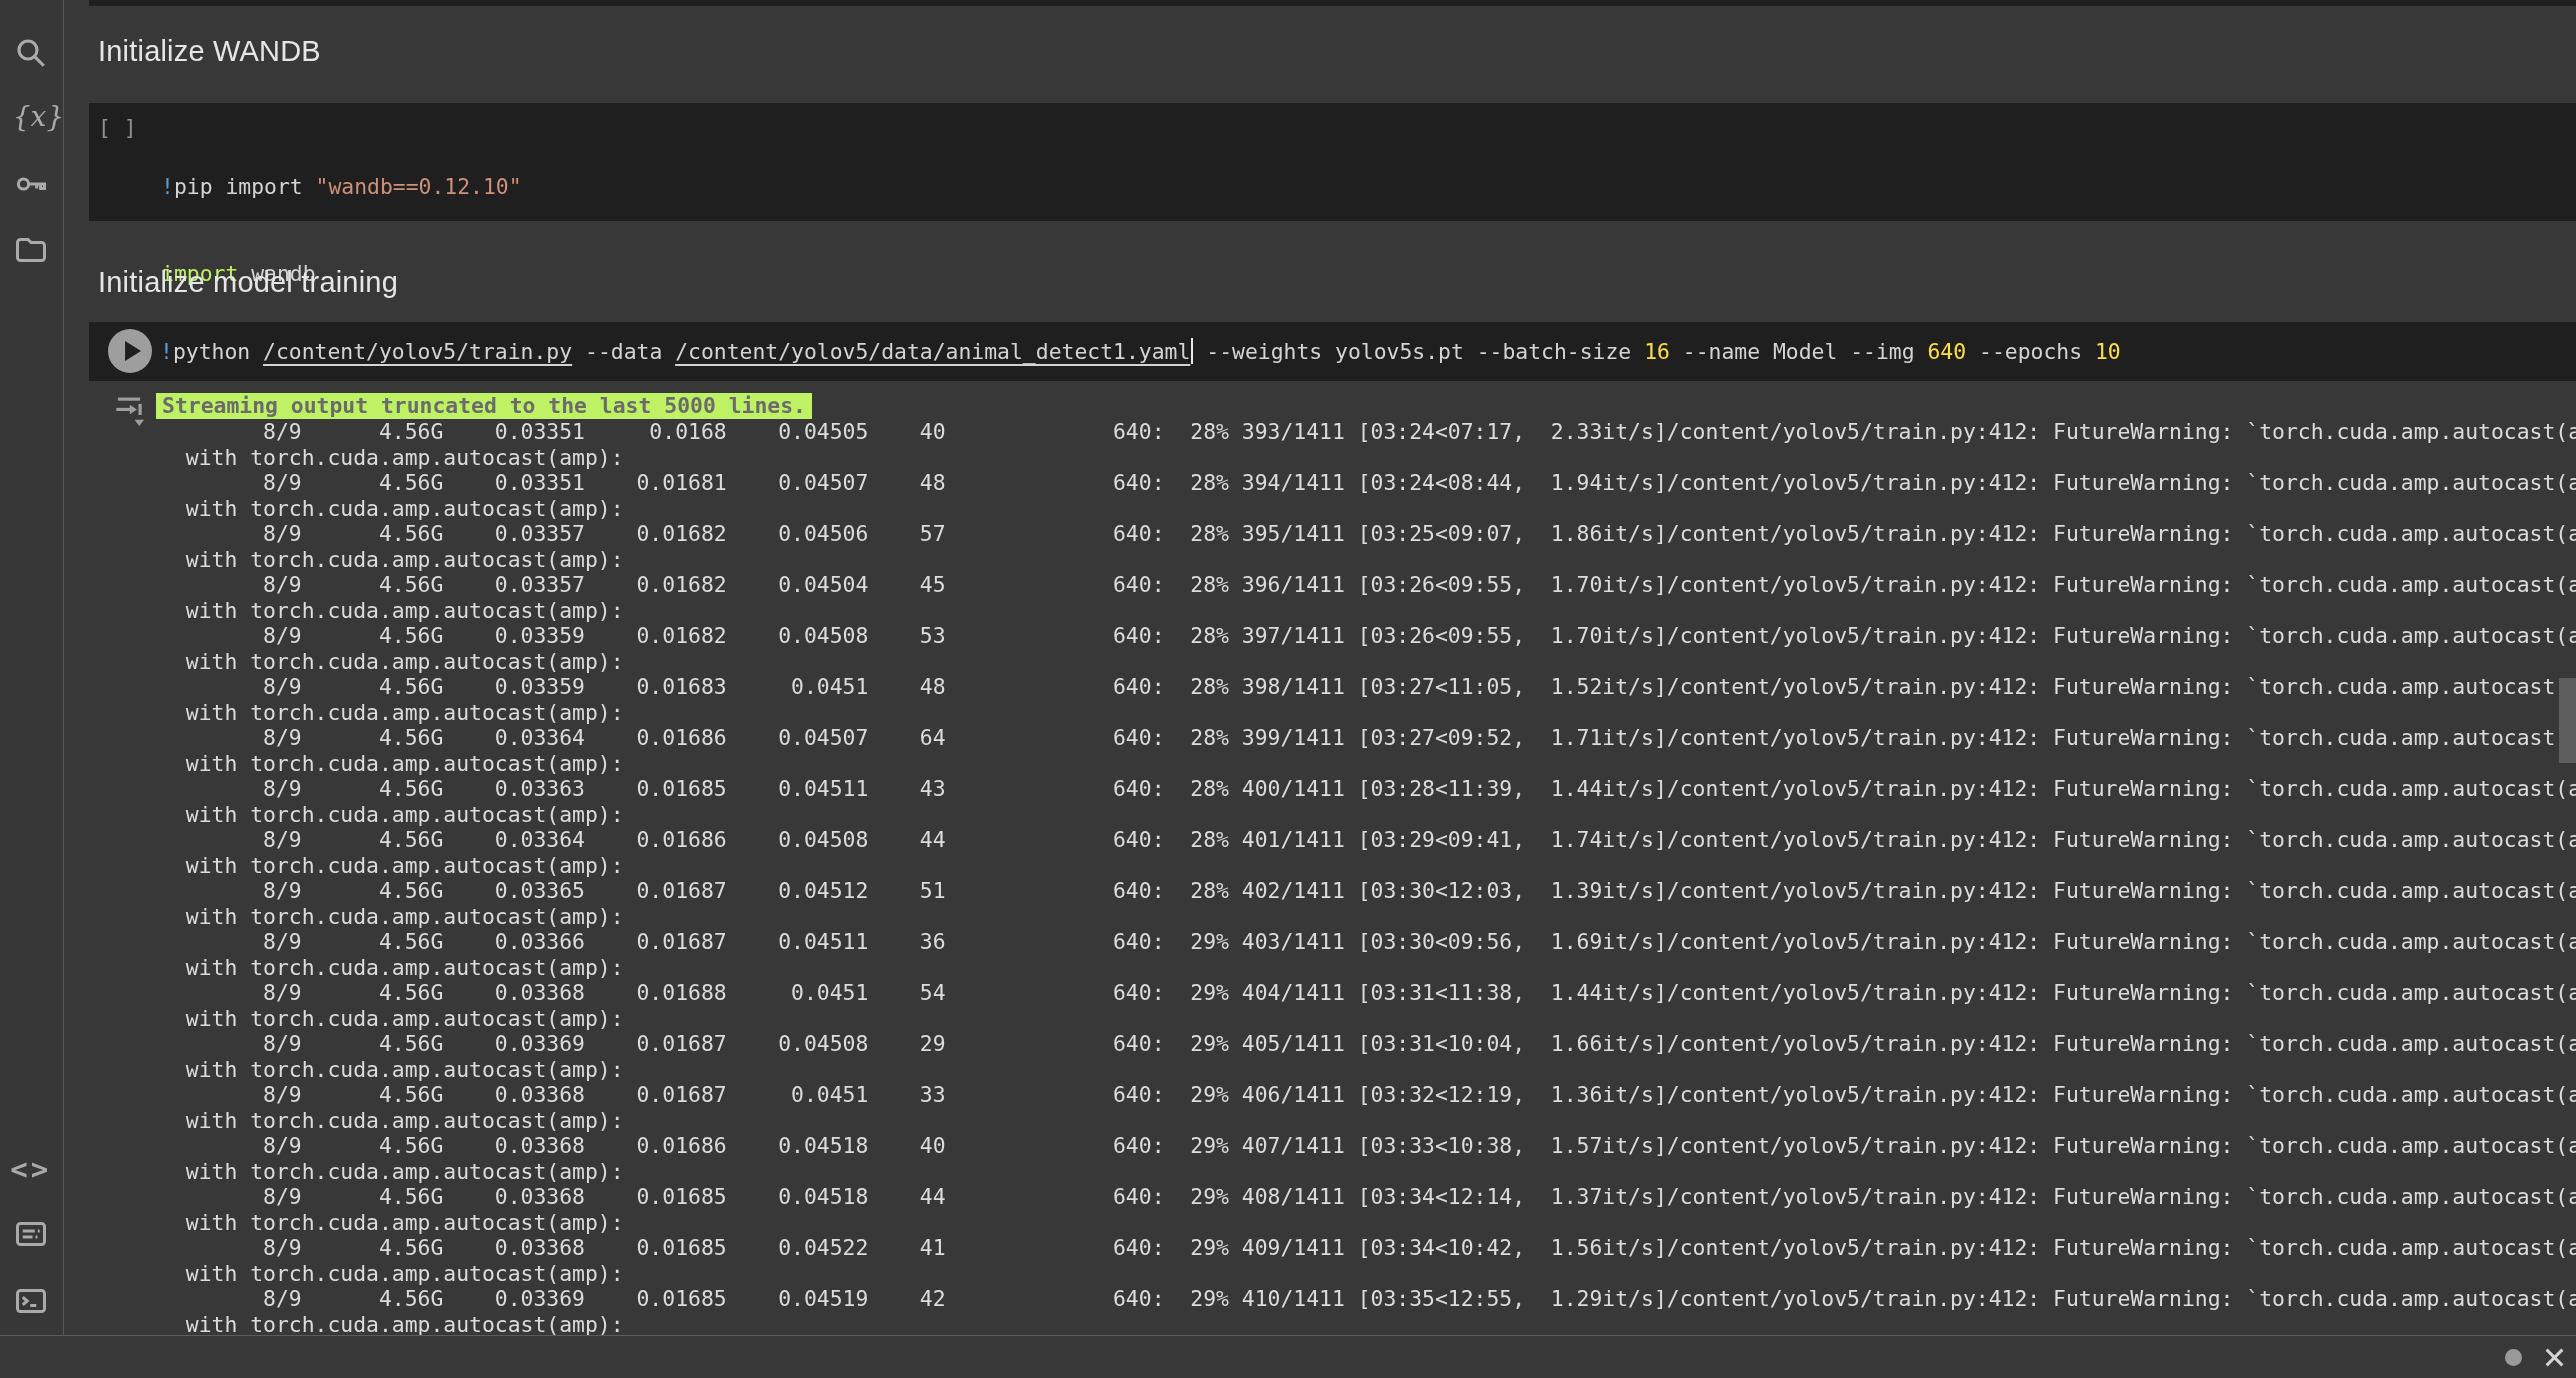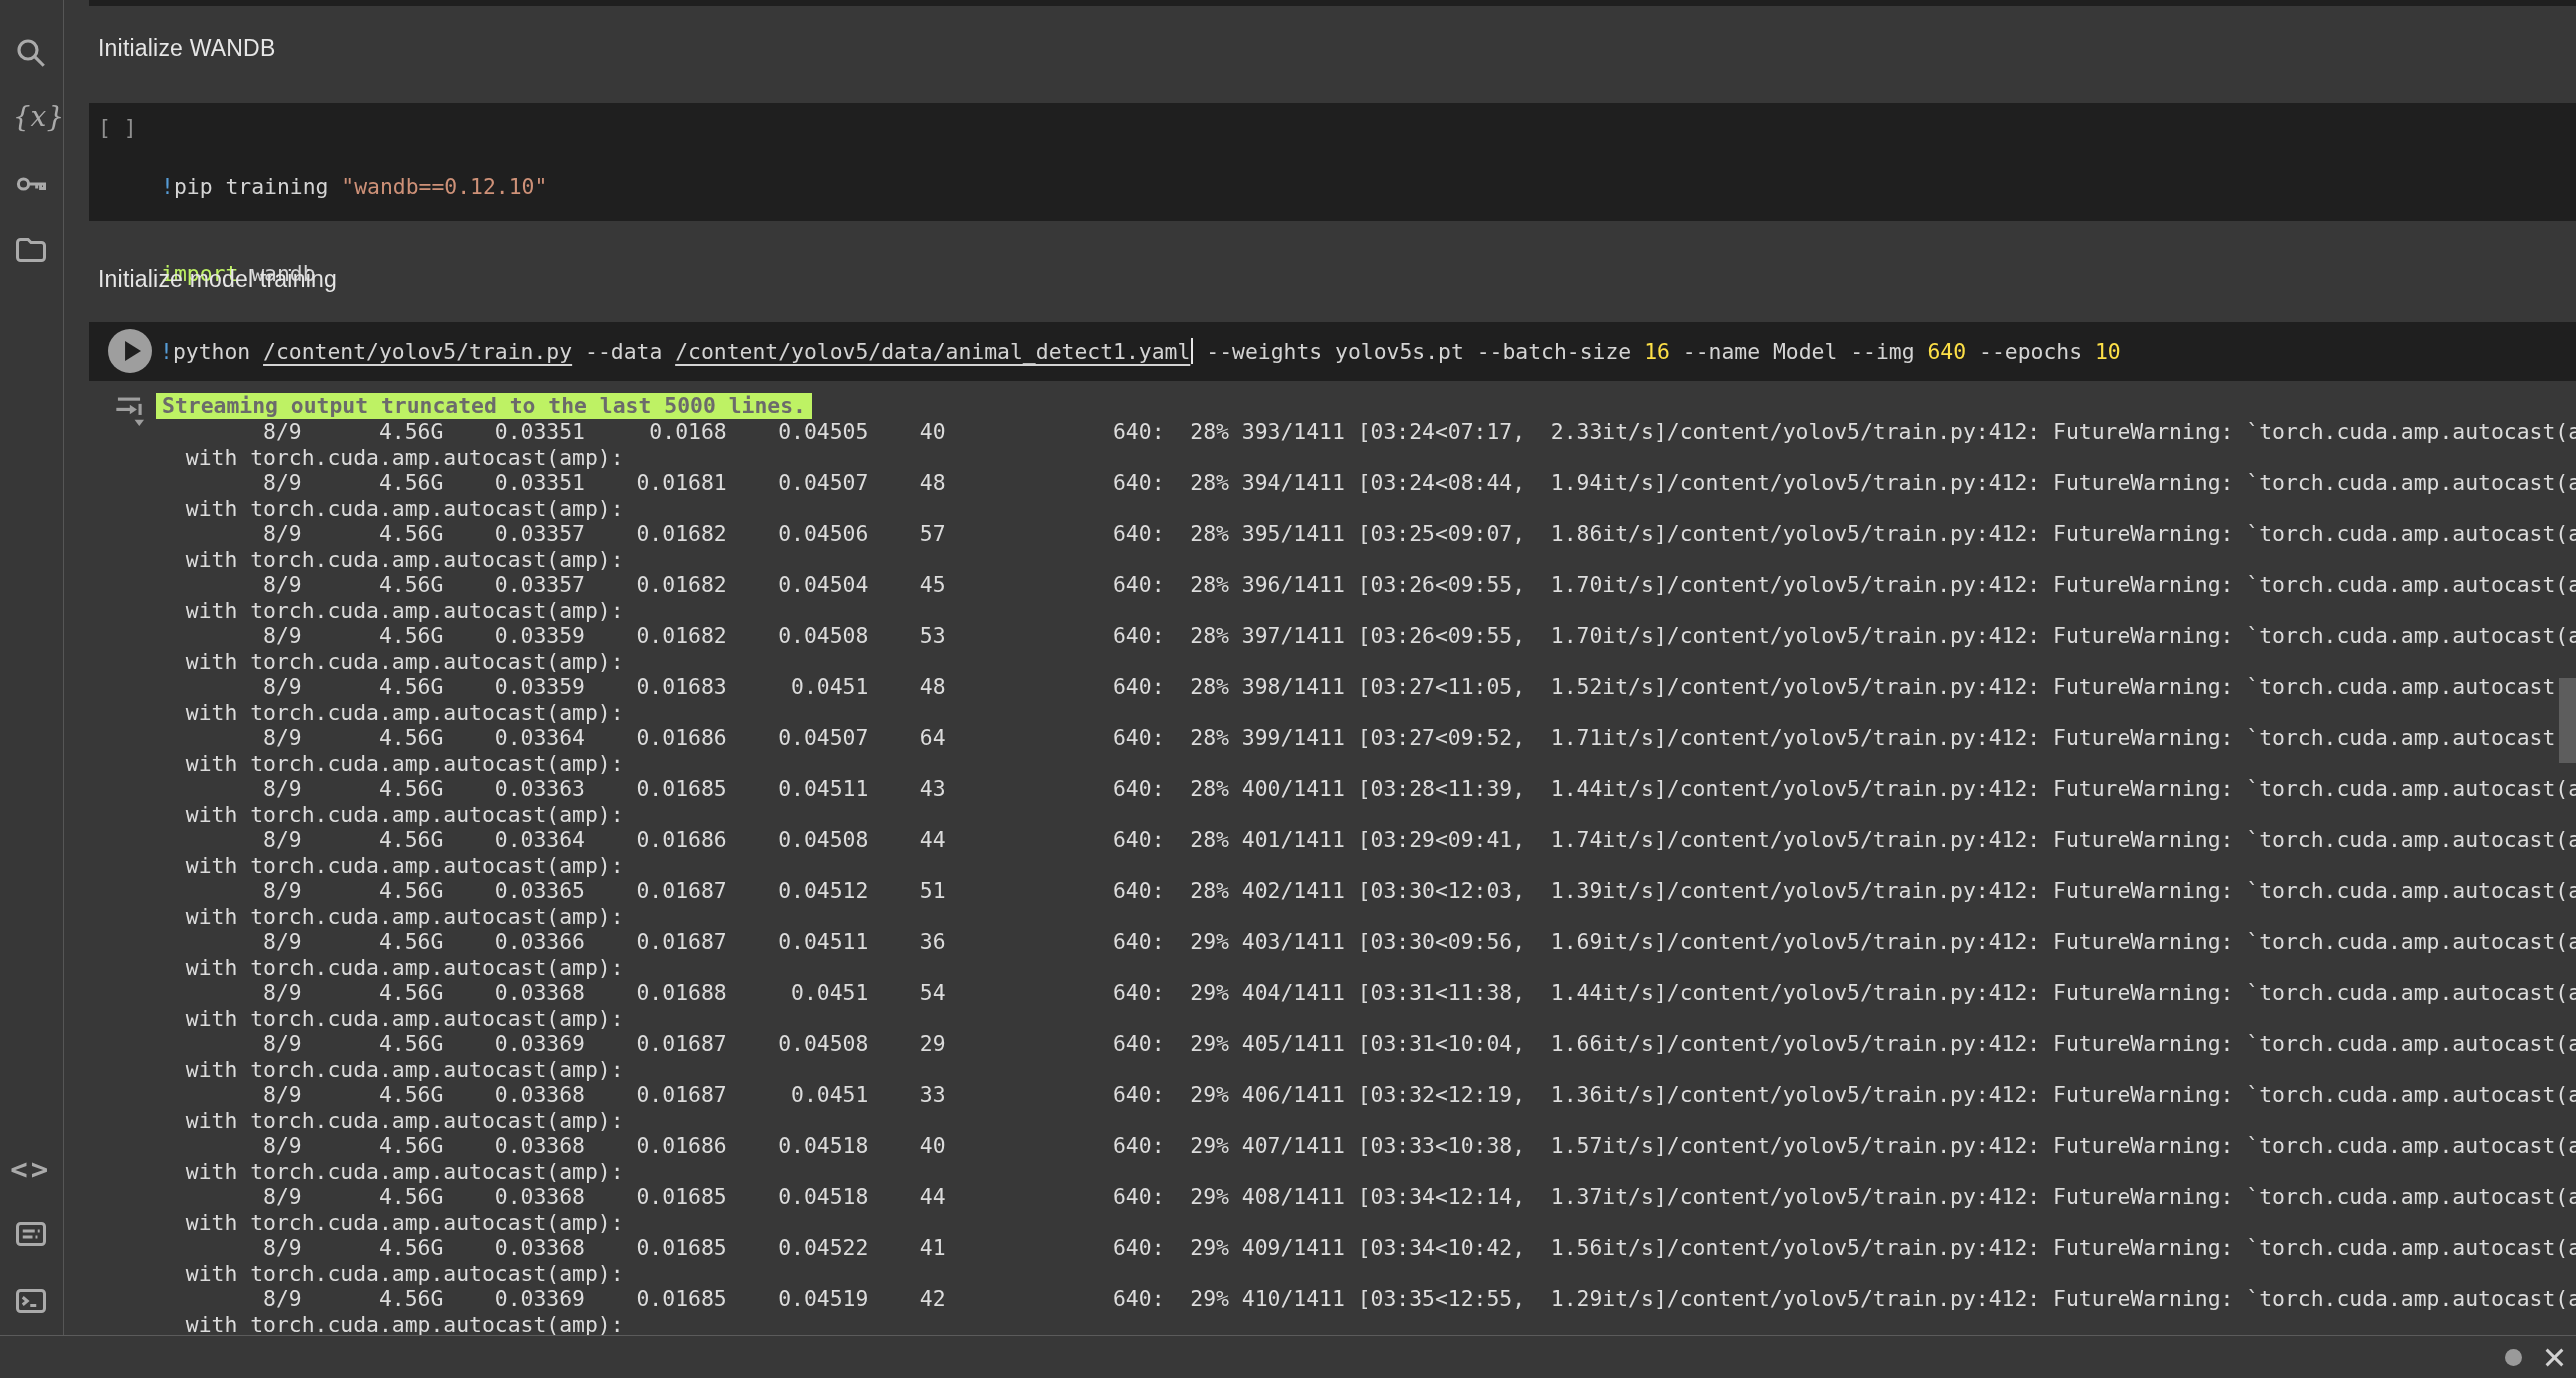--- a/index.html
+++ b/index.html
@@ -10,21 +10,21 @@
   }
   .abs{position:absolute;}
   
   .sidebar{left:0;top:0;width:63px;height:1335px;border-right:1.5px solid #565656;background:#373737;}
   .side-icon{position:absolute;left:12.8px;width:36px;height:36px;color:#aaaaaa;cursor:pointer;}
   .side-icon svg{width:36px;height:36px;display:block;}
   .vars-glyph{font-family:"DejaVu Serif", serif;font-style:italic;font-size:28px;color:#aaaaaa;line-height:36px;text-align:center;width:36px;}
   .code-glyph{font-family:"DejaVu Sans Mono", monospace;font-size:29px;font-weight:bold;color:#aaaaaa;line-height:36px;letter-spacing:3px;text-align:center;width:42px;}
   
   .top-strip{left:89px;top:0;width:2487px;height:6px;background:#1f1f1f;}
-  .md-title{color:#e6e6e6;font-size:23px;letter-spacing:0.2px;}
+  .md-title{color:#e6e6e6;font-size:29px;letter-spacing:0.2px;}
   .code-cell{left:89px;right:0;background:#1f1f1f;}
   .mono{font-family:"DejaVu Sans Mono", monospace;font-size:21.4px;}
   .gutter{color:#8f8f8f;}
   .code-lines{line-height:29px;white-space:pre;}
   .tok-plain{color:#d4d4d4;}
   .tok-bang{color:#569cd6;}
   .tok-string{color:#ce9178;}
   .tok-keyword{color:#bef264;}
   .tok-paren{color:#e2c06b;}
   .tok-number{color:#fde047;text-align:center;}
@@ -89,21 +89,21 @@
   </div>
 </div>
 
 <div class="abs top-strip"></div>
 
 <div class="abs md-title" style="left:98px;top:35px;">Initialize WANDB</div>
 
 <div class="abs code-cell" style="top:103px;height:118px;">
   <div class="abs mono gutter" style="left:9px;top:12px;">[ ]</div>
   <div class="abs mono code-lines" style="left:72px;top:10.5px;">
-    <div><span class="tok-bang">!</span><span class="tok-plain">pip training </span><span class="tok-string">"wandb==0.12.10"</span></div>
+    <div><span class="tok-bang">!</span><span class="tok-plain">pip import </span><span class="tok-string">"wandb==0.12.10"</span></div>
     <div><span class="tok-keyword">import</span><span class="tok-plain"> wandb</span></div>
     <div><span class="tok-plain">wandb.login</span><span class="tok-paren">()</span></div>
   </div>
 </div>
 
 <div class="abs md-title" style="left:98px;top:253px;margin-top:13px;">Initialize model training</div>
 
 <div class="abs code-cell" style="top:322px;height:59px;"></div>
 <div class="abs play-btn">
   <svg viewBox="0 0 24 24">

